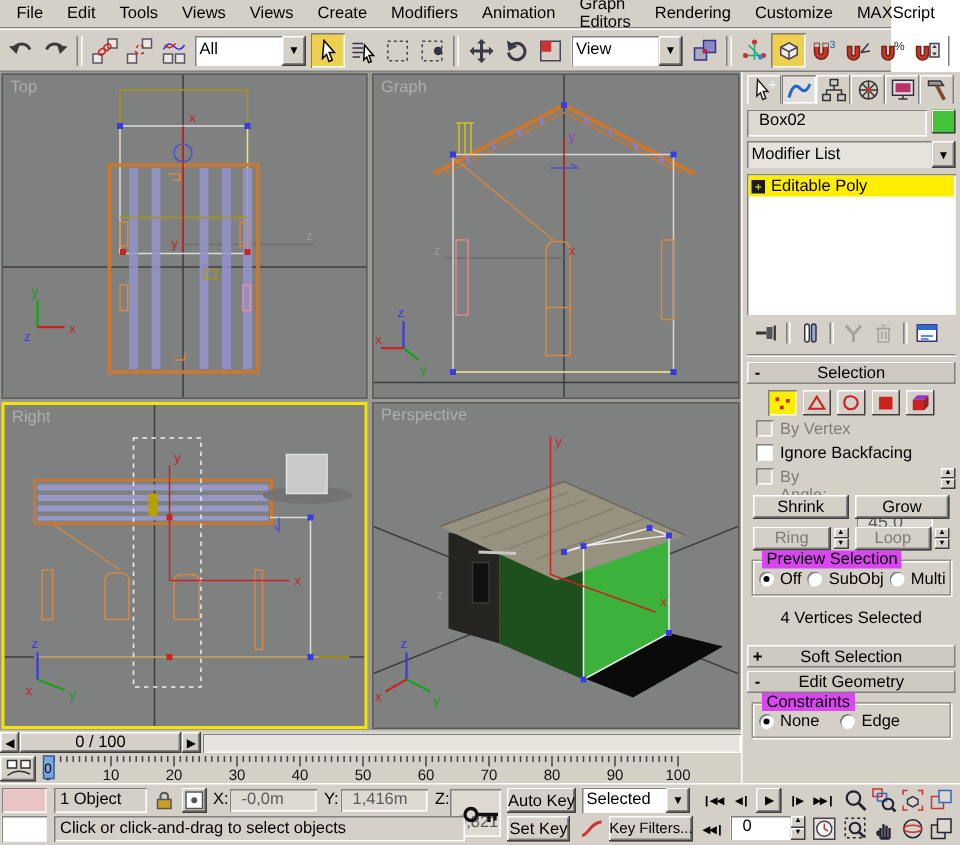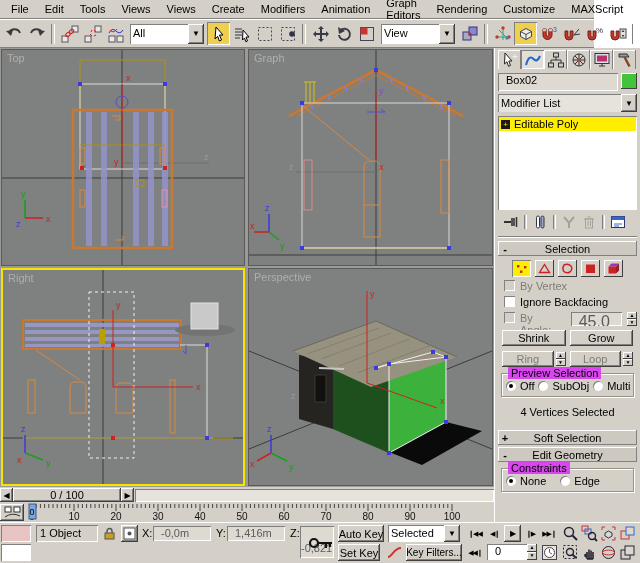--- a/index.html
+++ b/index.html
@@ -67,21 +67,21 @@
   .rollout .pm { width:14px; text-align:center; font-weight:bold; }
   .rollout .rtitle { flex:1; text-align:center; margin-right:14px; }
   .sorow { display:flex; justify-content:center; gap:4px; margin:4px 0 3px 0; }
   .sobtn { width:19px; height:17px; display:flex; align-items:center; justify-content:center; background:#d4d0c8;
            box-shadow: inset -1px -1px 0 #404040, inset 1px 1px 0 #fff; }
   .sobtn.active { background:#ffee00; box-shadow: inset 1px 1px 0 #808080, inset -1px -1px 0 #fff; }
   .ckrow { display:flex; align-items:flex-start; gap:5px; margin:3px 0 0 6px; height:13px; }
   .ckbox { width:11px; height:11px; background:#fff; box-shadow: inset 1px 1px 0 #808080, inset -1px -1px 0 #fff; flex:none; }
   .ckbox.dis { background:#d4d0c8; }
   .dim { color:#7e7c76; }
-  .anglefield { width:52px; height:14px; font-size:16px; }
+  .anglefield { width:52px; height:14px; font-size:12px;margin-top:28px; }
   .spin { width:10px; height:14px; display:flex; flex-direction:column; flex:none; }
   .spin span { flex:1; font-size:5px; line-height:6px; text-align:center; background:#d4d0c8;
                box-shadow: inset -1px -1px 0 #404040, inset 1px 1px 0 #fff; }
   .btnrow { display:flex; gap:4px; margin:5px 4px 0 4px; }
   .pbtn { flex:1; height:16px; display:flex; align-items:center; justify-content:center; }
   .halfrow { display:flex; align-items:center; gap:2px; flex:1; }
   .gbox { border:1px solid #979389; box-shadow:1px 1px 0 #fff, inset 1px 1px 0 #fff; margin:6px 3px 0 3px; padding:3px 2px 4px 4px; position:relative; }
   .gbox .glabel { position:absolute; top:-7px; left:6px; background:#d946ef; padding:0 3px; }
   .radios { display:flex; align-items:center; gap:4px; margin-top:3px; }
   .radio { width:10px; height:10px; border-radius:50%; background:#fff; box-shadow: inset 1px 1px 0 #808080; position:relative; flex:none; }
@@ -817,20 +817,21 @@
         </svg>
     </div>
 
     <span class="abs" style="left:142px;top:4px;">X:</span>
     <div class="abs fieldv" style="left:153px;top:3px;width:58px;height:15px;">-0,0m</div>
     <span class="abs" style="left:216px;top:4px;">Y:</span>
     <div class="abs fieldv" style="left:227px;top:3px;width:58px;height:15px;">1,416m</div>
     <span class="abs" style="left:290px;top:4px;">Z:</span>
     <div class="abs fieldv" style="left:300px;top:3px;width:34px;height:15px;padding:16px 1px;">-0,821</div>
 
+    <div class="abs sb ptext" style="left:36px;top:21px;width:274px;height:17px;background:#d4d0c8;">Click or click-and-drag to select objects</div>
 
     <div class="abs" style="left:306px;top:8px;width:26px;height:26px;left:308px;top:10px;">
       <svg width="26" height="20" viewBox="0 0 26 20">
           <circle cx="6" cy="10" r="4" fill="none" stroke="#111" stroke-width="2.2"></circle>
           <path d="M10 10 H24 M18 10 v5 M22 10 v4" stroke="#111" stroke-width="2.2" fill="none"></path>
         </svg>
     </div>
 
     <div class="abs rb pbk" style="left:338px;top:2px;width:46px;height:17px;font-size:11px;letter-spacing:0;">Auto Key</div>
     <div class="abs rb pbk" style="left:338px;top:21px;width:42px;height:17px;font-size:11px;letter-spacing:0;">Set Key</div>

